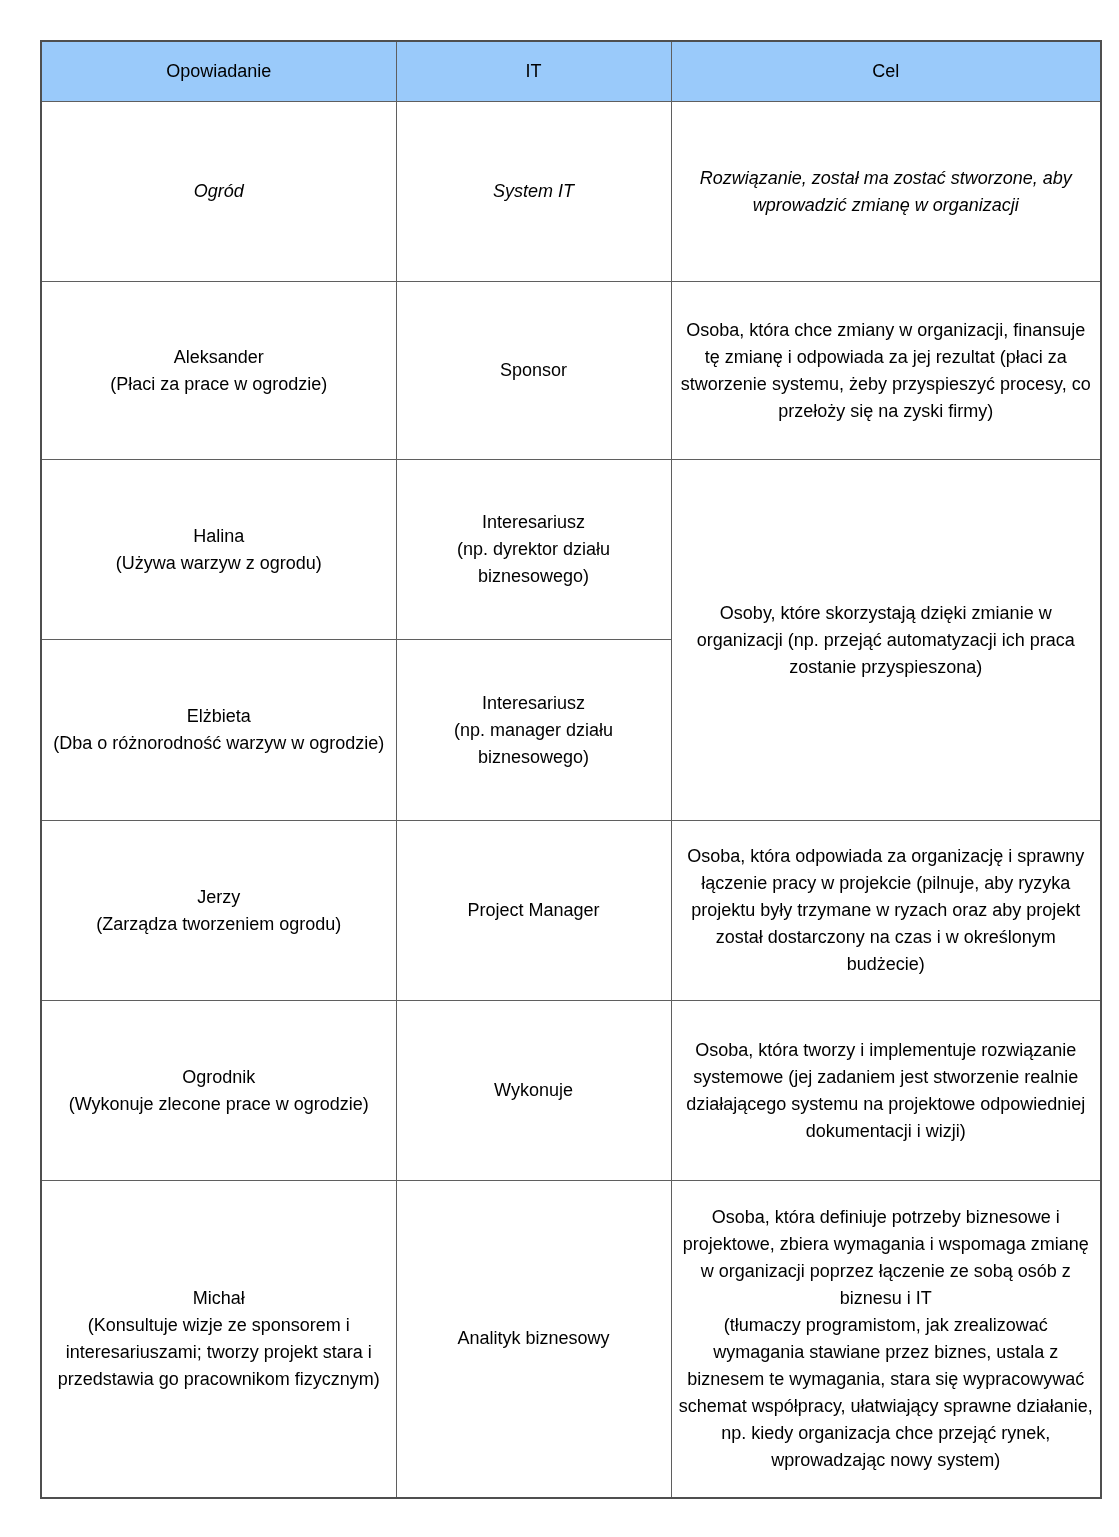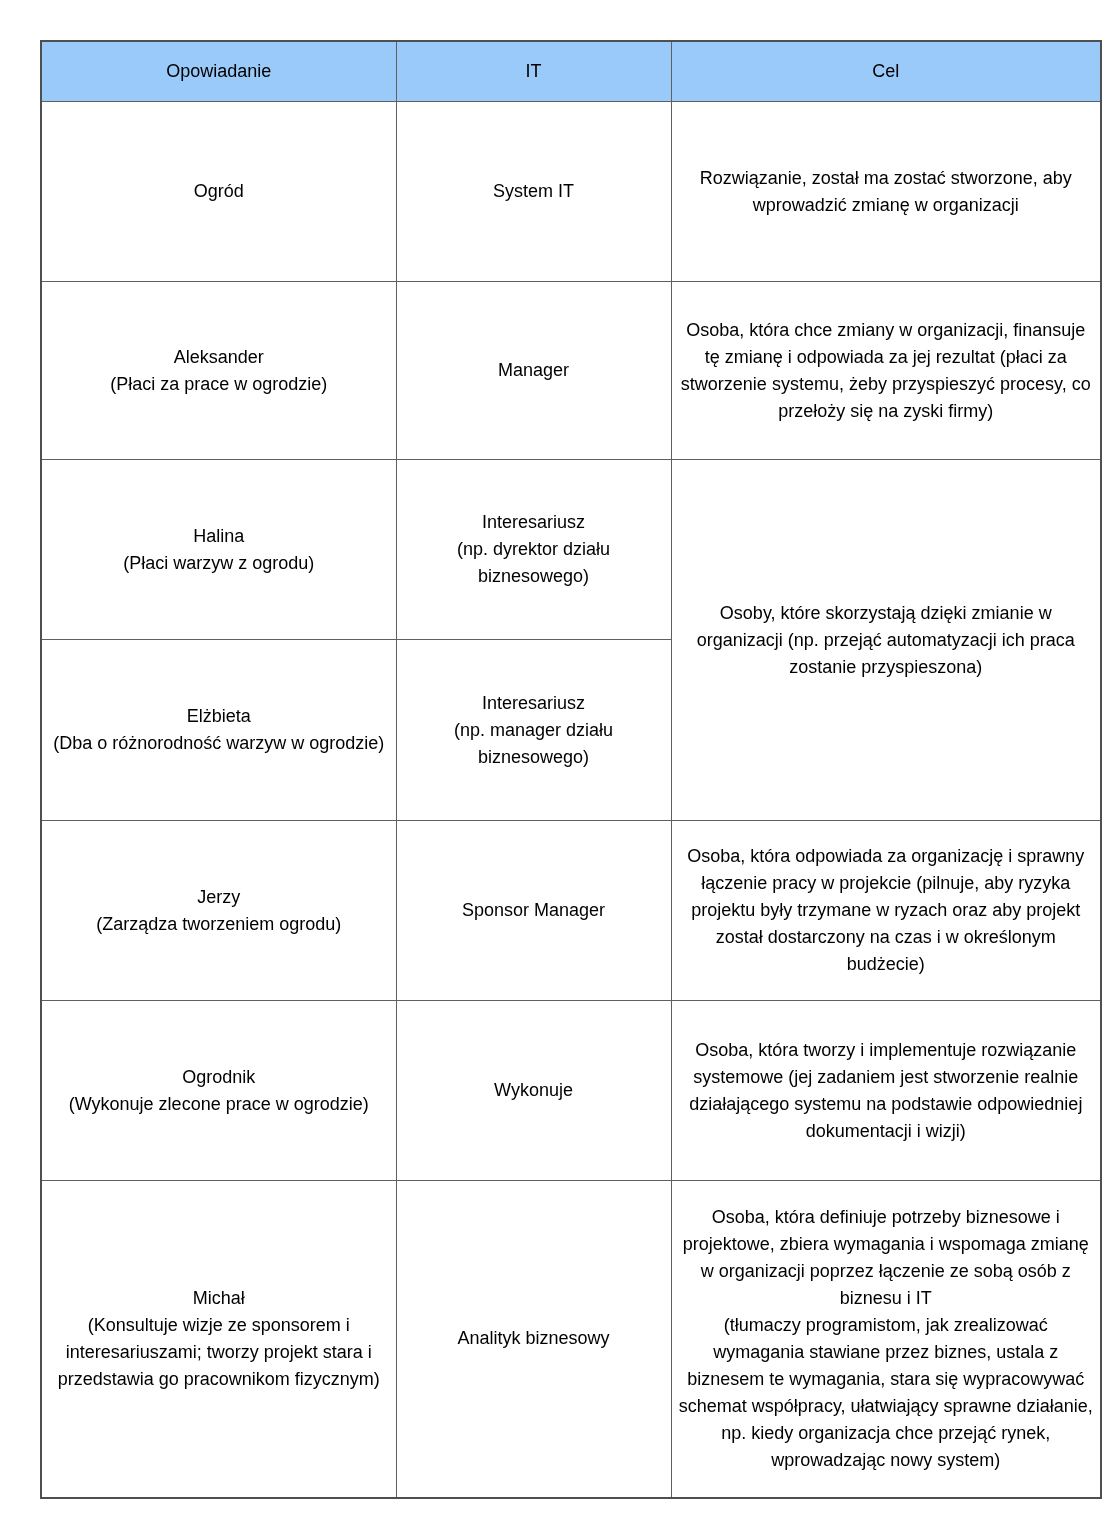--- a/index.html
+++ b/index.html
@@ -58,55 +58,55 @@
       <col style="width:430px">
     </colgroup>
     <thead>
       <tr>
         <th>Opowiadanie</th>
         <th>IT</th>
         <th>Cel</th>
       </tr>
     </thead>
     <tbody>
-      <tr style="height:180px;">
+      <tr style="height:180px;font-style:italic;">
         <td>Ogród</td>
         <td>System IT</td>
         <td>Rozwiązanie, został ma zostać stworzone, aby wprowadzić zmianę w organizacji</td>
       </tr>
       <tr style="height:178px;">
         <td>Aleksander
 (Płaci za prace w ogrodzie)</td>
-        <td>Manager</td>
+        <td>Sponsor</td>
         <td>Osoba, która chce zmiany w organizacji, finansuje tę zmianę i odpowiada za jej rezultat (płaci za stworzenie systemu, żeby przyspieszyć procesy, co przełoży się na zyski firmy)</td>
       </tr>
       <tr style="height:180px;">
         <td>Halina
-(Płaci warzyw z ogrodu)</td>
+(Używa warzyw z ogrodu)</td>
         <td>Interesariusz
 (np. dyrektor działu biznesowego)</td>
         <td rowspan="2">Osoby, które skorzystają dzięki zmianie w organizacji (np. przejąć automatyzacji ich praca zostanie przyspieszona)</td>
       </tr>
       <tr style="height:181px;margin-left:12px;">
         <td>Elżbieta
 (Dba o różnorodność warzyw w ogrodzie)</td>
         <td>Interesariusz
 (np. manager działu biznesowego)</td>
       </tr>
       <tr style="height:180px;">
         <td>Jerzy
 (Zarządza tworzeniem ogrodu)</td>
-        <td>Sponsor Manager</td>
+        <td>Project Manager</td>
         <td>Osoba, która odpowiada za organizację i sprawny łączenie pracy w projekcie (pilnuje, aby ryzyka projektu były trzymane w ryzach oraz aby projekt został dostarczony na czas i w określonym budżecie)</td>
       </tr>
       <tr style="height:180px;">
         <td>Ogrodnik
 (Wykonuje zlecone prace w ogrodzie)</td>
         <td>Wykonuje</td>
-        <td>Osoba, która tworzy i implementuje rozwiązanie systemowe (jej zadaniem jest stworzenie realnie działającego systemu na podstawie odpowiedniej dokumentacji i wizji)</td>
+        <td>Osoba, która tworzy i implementuje rozwiązanie systemowe (jej zadaniem jest stworzenie realnie działającego systemu na projektowe odpowiedniej dokumentacji i wizji)</td>
       </tr>
       <tr style="height:317px;">
         <td>Michał
 (Konsultuje wizje ze sponsorem i interesariuszami; tworzy projekt stara i przedstawia go pracownikom fizycznym)</td>
         <td>Analityk biznesowy</td>
         <td>Osoba, która definiuje potrzeby biznesowe i projektowe, zbiera wymagania i wspomaga zmianę w organizacji poprzez łączenie ze sobą osób z biznesu i IT
 (tłumaczy programistom, jak zrealizować wymagania stawiane przez biznes, ustala z biznesem te wymagania, stara się wypracowywać schemat współpracy, ułatwiający sprawne działanie, np. kiedy organizacja chce przejąć rynek, wprowadzając nowy system)</td>
       </tr>
     </tbody>
   </table>

